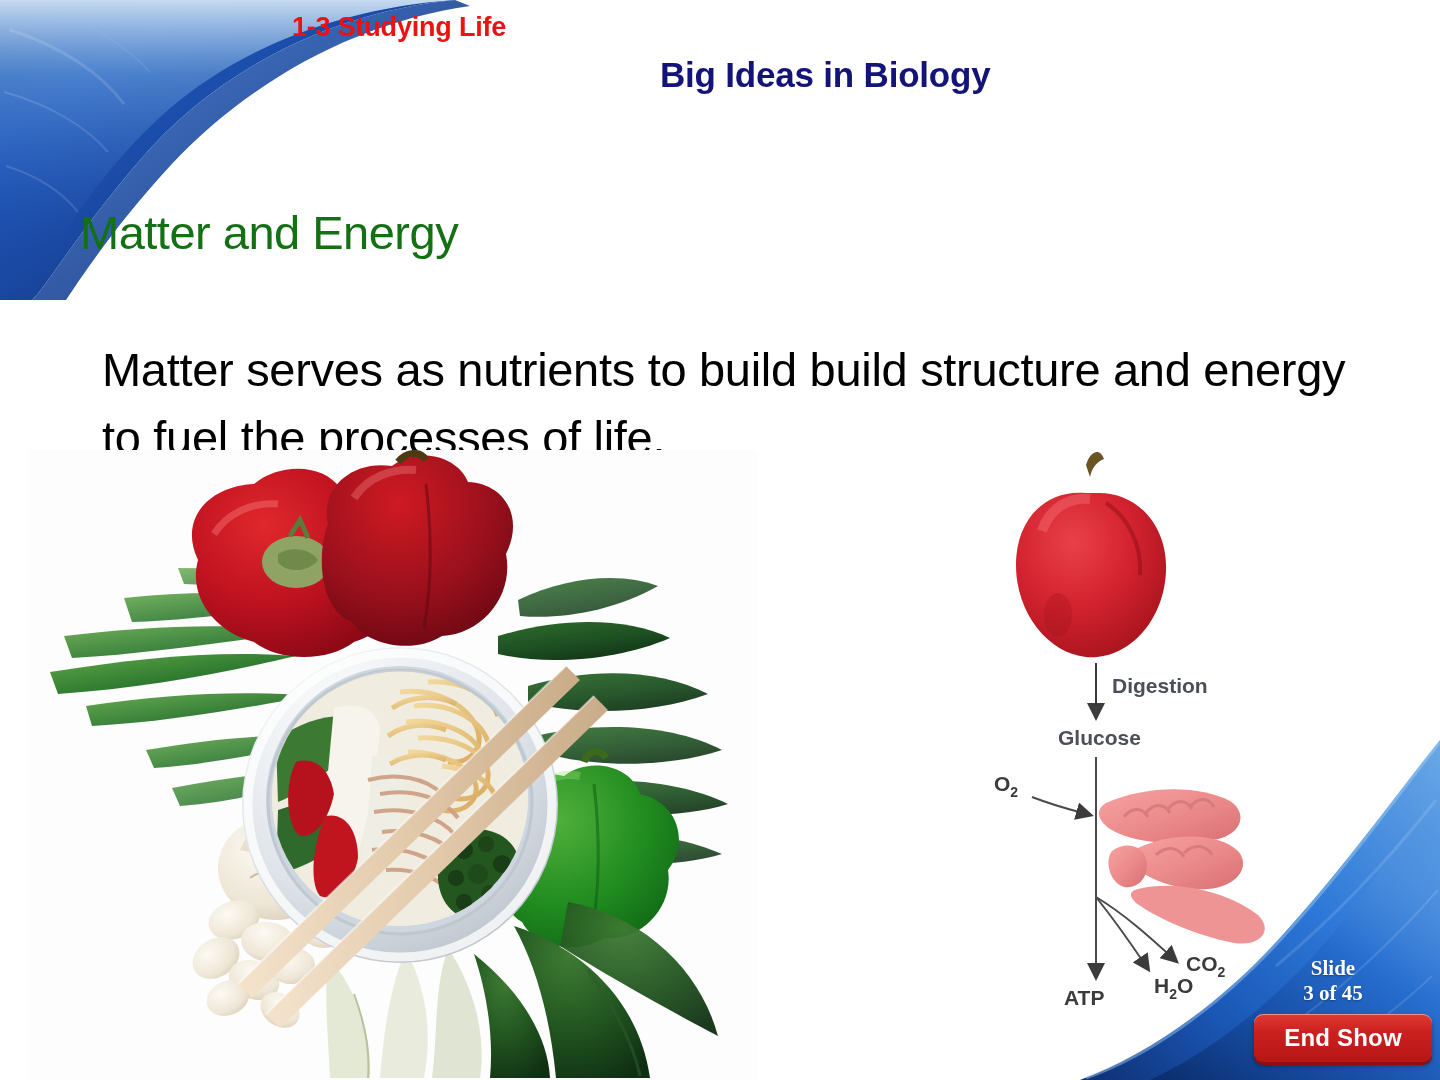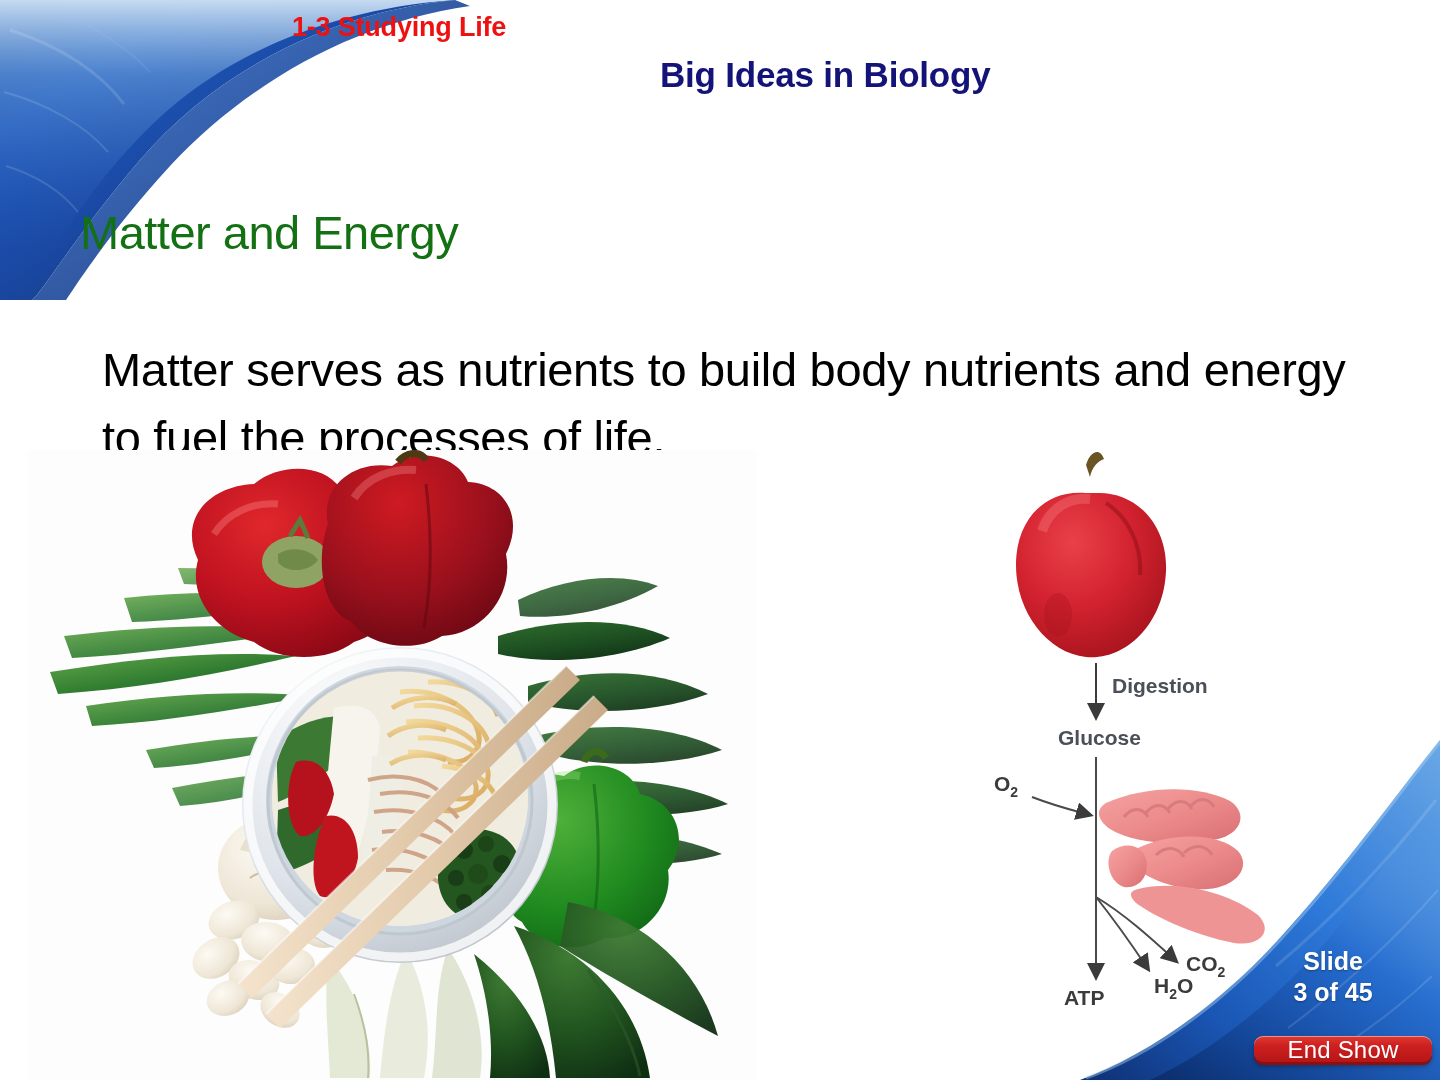--- a/index.html
+++ b/index.html
@@ -105,41 +105,42 @@
     pointer-events: none;
   }
 
   
   .slide-counter {
     position: absolute;
     right: 27px; bottom: 73px;
     width: 160px;
     text-align: center;
     color: #ffffff;
-    font-size: 25px;
+    font-size: 21px;
     font-weight: bold;
     line-height: 1.22;
     text-shadow: 0 1px 2px rgba(0,0,0,0.35);
+    font-family: Liberation Serif, serif;
   }
   .slide-counter .sc-line { display:block; }
 
   
   .end-show-btn {
     position: absolute;
     right: 8px; bottom: 18px;
-    width: 178px; height: 26px;
+    width: 178px; height: 48px;
     border: none;
     border-radius: 9px;
     background: linear-gradient(180deg, #e03a32 0%, #cc2020 38%, #b61616 100%);
     box-shadow: 0 3px 0 #8f0f0f, 0 4px 5px rgba(0,0,0,0.35),
                 inset 0 1px 0 rgba(255,255,255,0.45);
     color: #ffffff;
     font-family: "Liberation Sans", sans-serif;
     font-size: 24px;
-    font-weight: normal;
+    font-weight: bold;
     letter-spacing: 0.2px;
     cursor: pointer;
     padding: 0;
   }
 </style>
 </head>
 <body>
 
 <div id="slide">
 
@@ -180,21 +181,21 @@
     </svg>
   </div>
 
   <div class="header-row">
     <span class="hdr-chapter">1-3 Studying Life</span>
     <span class="hdr-topic">Big Ideas in Biology</span>
   </div>
 
   <h1 class="section-title">Matter and Energy</h1>
 
-  <p class="body-text">Matter serves as nutrients to build body nutrients and energy to fuel the processes of life.</p>
+  <p class="body-text">Matter serves as nutrients to build build structure and energy to fuel the processes of life.</p>
 
   <div class="veg-photo">
     <svg viewBox="0 0 729 630">
       <defs>
         <radialGradient id="pepRed" cx="0.35" cy="0.3" r="0.85">
           <stop offset="0%" stop-color="#e0282c"></stop>
           <stop offset="48%" stop-color="#bf1220"></stop>
           <stop offset="100%" stop-color="#7d0612"></stop>
         </radialGradient>
         <radialGradient id="pepRed2" cx="0.4" cy="0.25" r="0.9">

